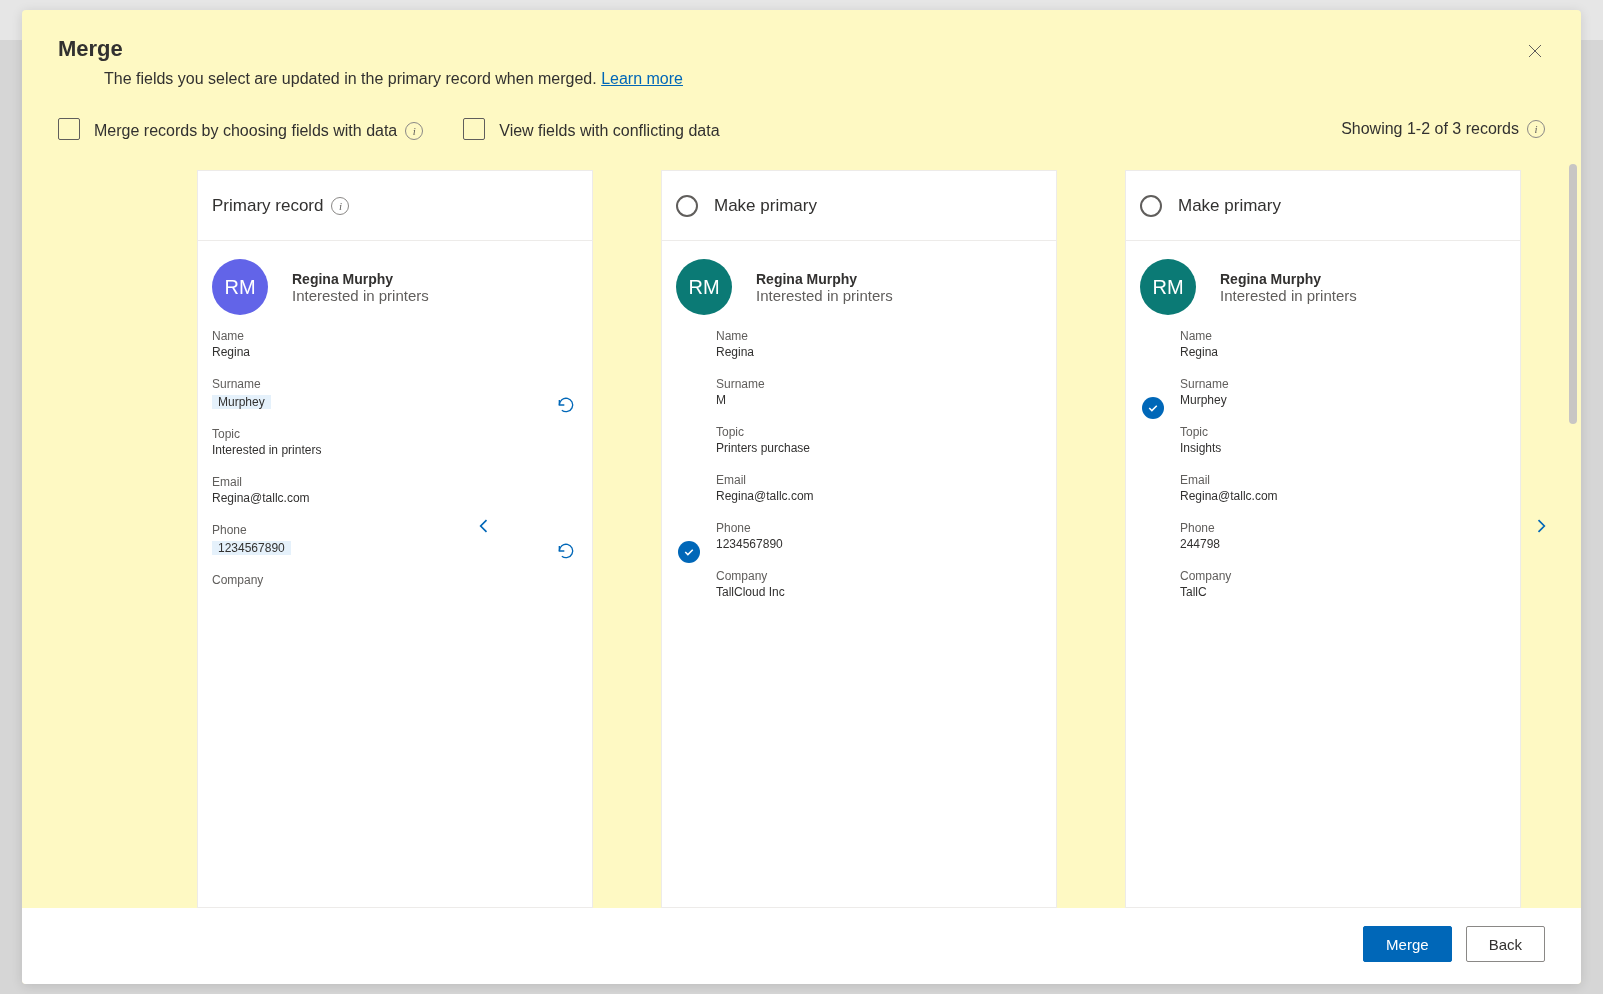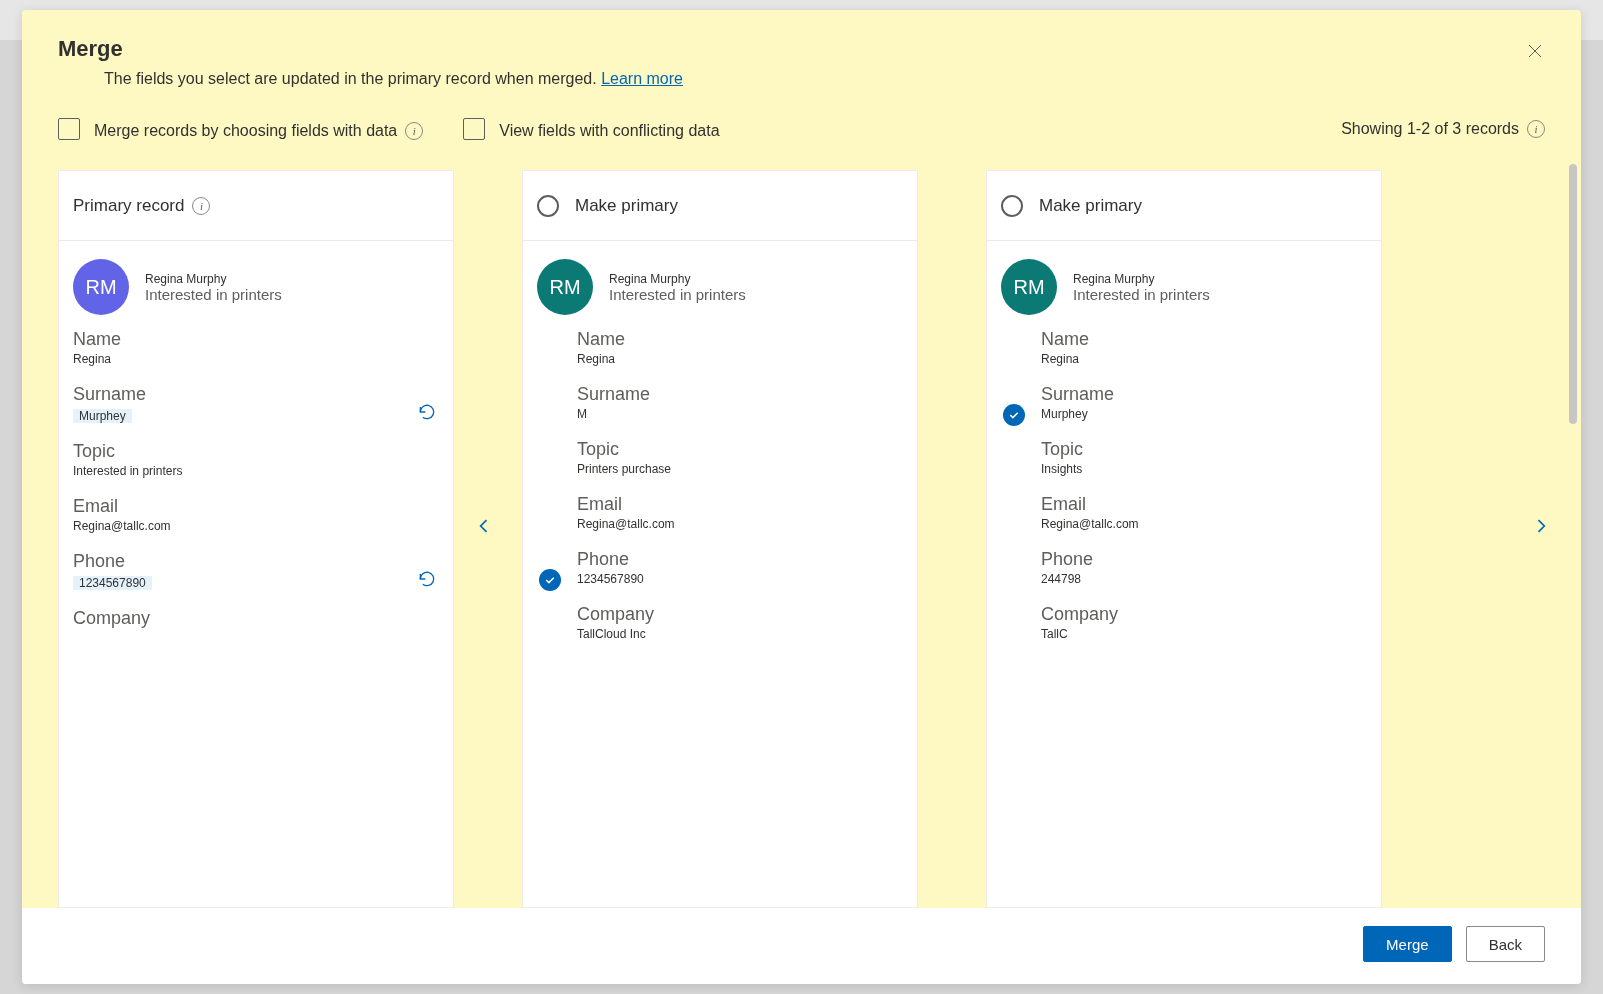--- a/index.html
+++ b/index.html
@@ -61,20 +61,21 @@
   }
   .spacer { flex:1; }
   .showing { font-size:16px; color:#323130; display:flex; align-items:center; }
   .cards-area {
     flex:1;
     position:relative;
     padding: 24px 60px 0 36px;
     display:flex;
     gap: 68px;
     overflow:hidden;
+    justify-content:flex-end;
   }
   .nav-arrow {
     position:absolute; top:50%; transform:translateY(-50%);
     width:32px; height:32px; display:flex; align-items:center; justify-content:center;
     color:#0067b8; cursor:pointer;
   }
   .nav-arrow.left { left:446px; }
   .nav-arrow.right { right:24px; }
   .nav-arrow svg { width:20px; height:20px; }
   .scrollthumb {
@@ -96,35 +97,36 @@
     padding: 0 20px 0 14px;
     font-size:17px;
   }
   .radio {
     width:22px; height:22px; border:2px solid #605e5c; border-radius:50%;
     margin-right:16px; flex-shrink:0; cursor:pointer;
   }
   .profile {
     display:flex; align-items:center;
     padding: 18px 14px 14px 14px;
+    gap: 8px;
   }
   .avatar {
     width:56px; height:56px; border-radius:50%;
     display:flex; align-items:center; justify-content:center;
     color:#fff; font-weight:500; font-size:20px;
     margin-right:16px; flex-shrink:0;
   }
   .avatar.blue { background:#6264e8; }
   .avatar.teal { background:#0b7a75; }
-  .p-name { font-size:12px; font-weight:400; }
+  .p-name { font-size:14px; font-weight:700; }
   .p-sub { font-size:15px; color:#605e5c; }
   .fields { padding: 0 14px 10px 54px; }
   .fields.primary { padding-left: 14px; }
   .field { position:relative; margin-bottom: 18px; padding-right:30px; }
-  .f-label { font-size:18px; color:#605e5c; margin-bottom:2px; }
+  .f-label { font-size:12px; color:#605e5c; margin-bottom:2px; }
   .f-value { font-size:12px; color:#323130; }
   .f-value.hl { background:#e5f1fb; display:inline-block; padding:0 6px; }
   .undo-icn {
     position:absolute; right:0; top:18px;
     width:22px; height:22px; color:#0067b8; cursor:pointer;
   }
   .undo-icn svg { width:20px; height:20px; }
   .check-badge {
     position:absolute; left:-38px; top:20px;
     width:22px; height:22px; border-radius:50%; background:#0067b8;

